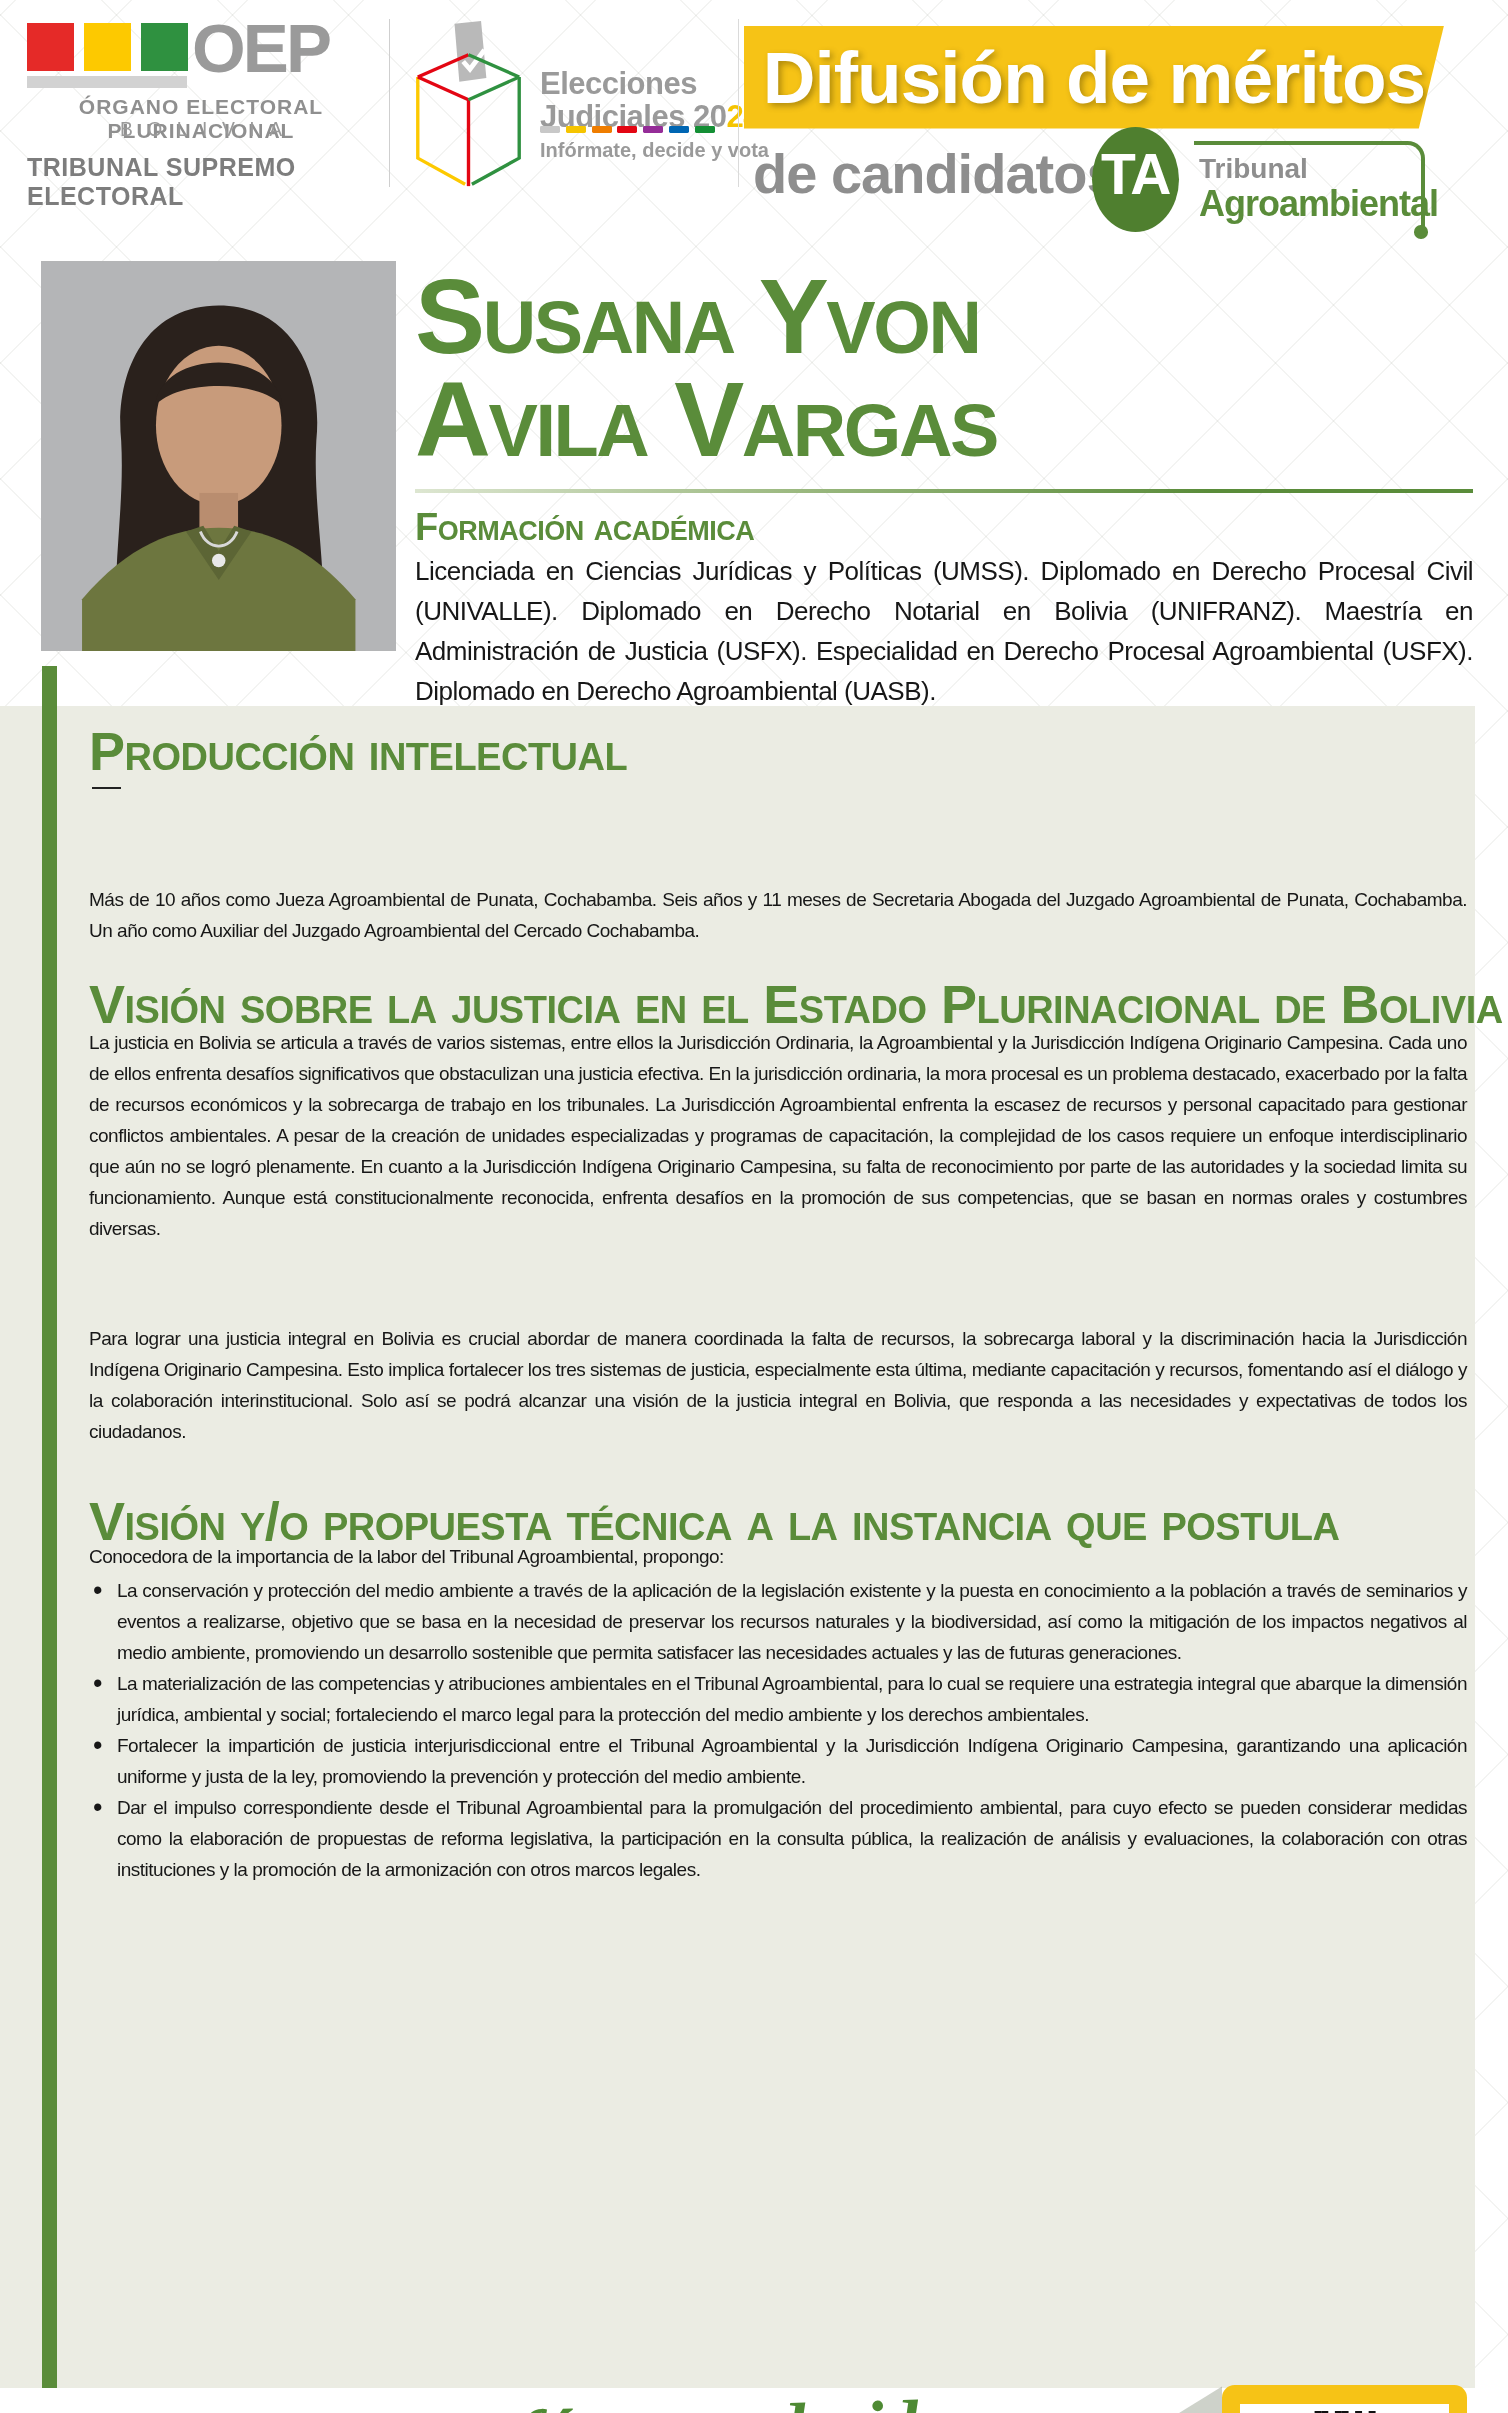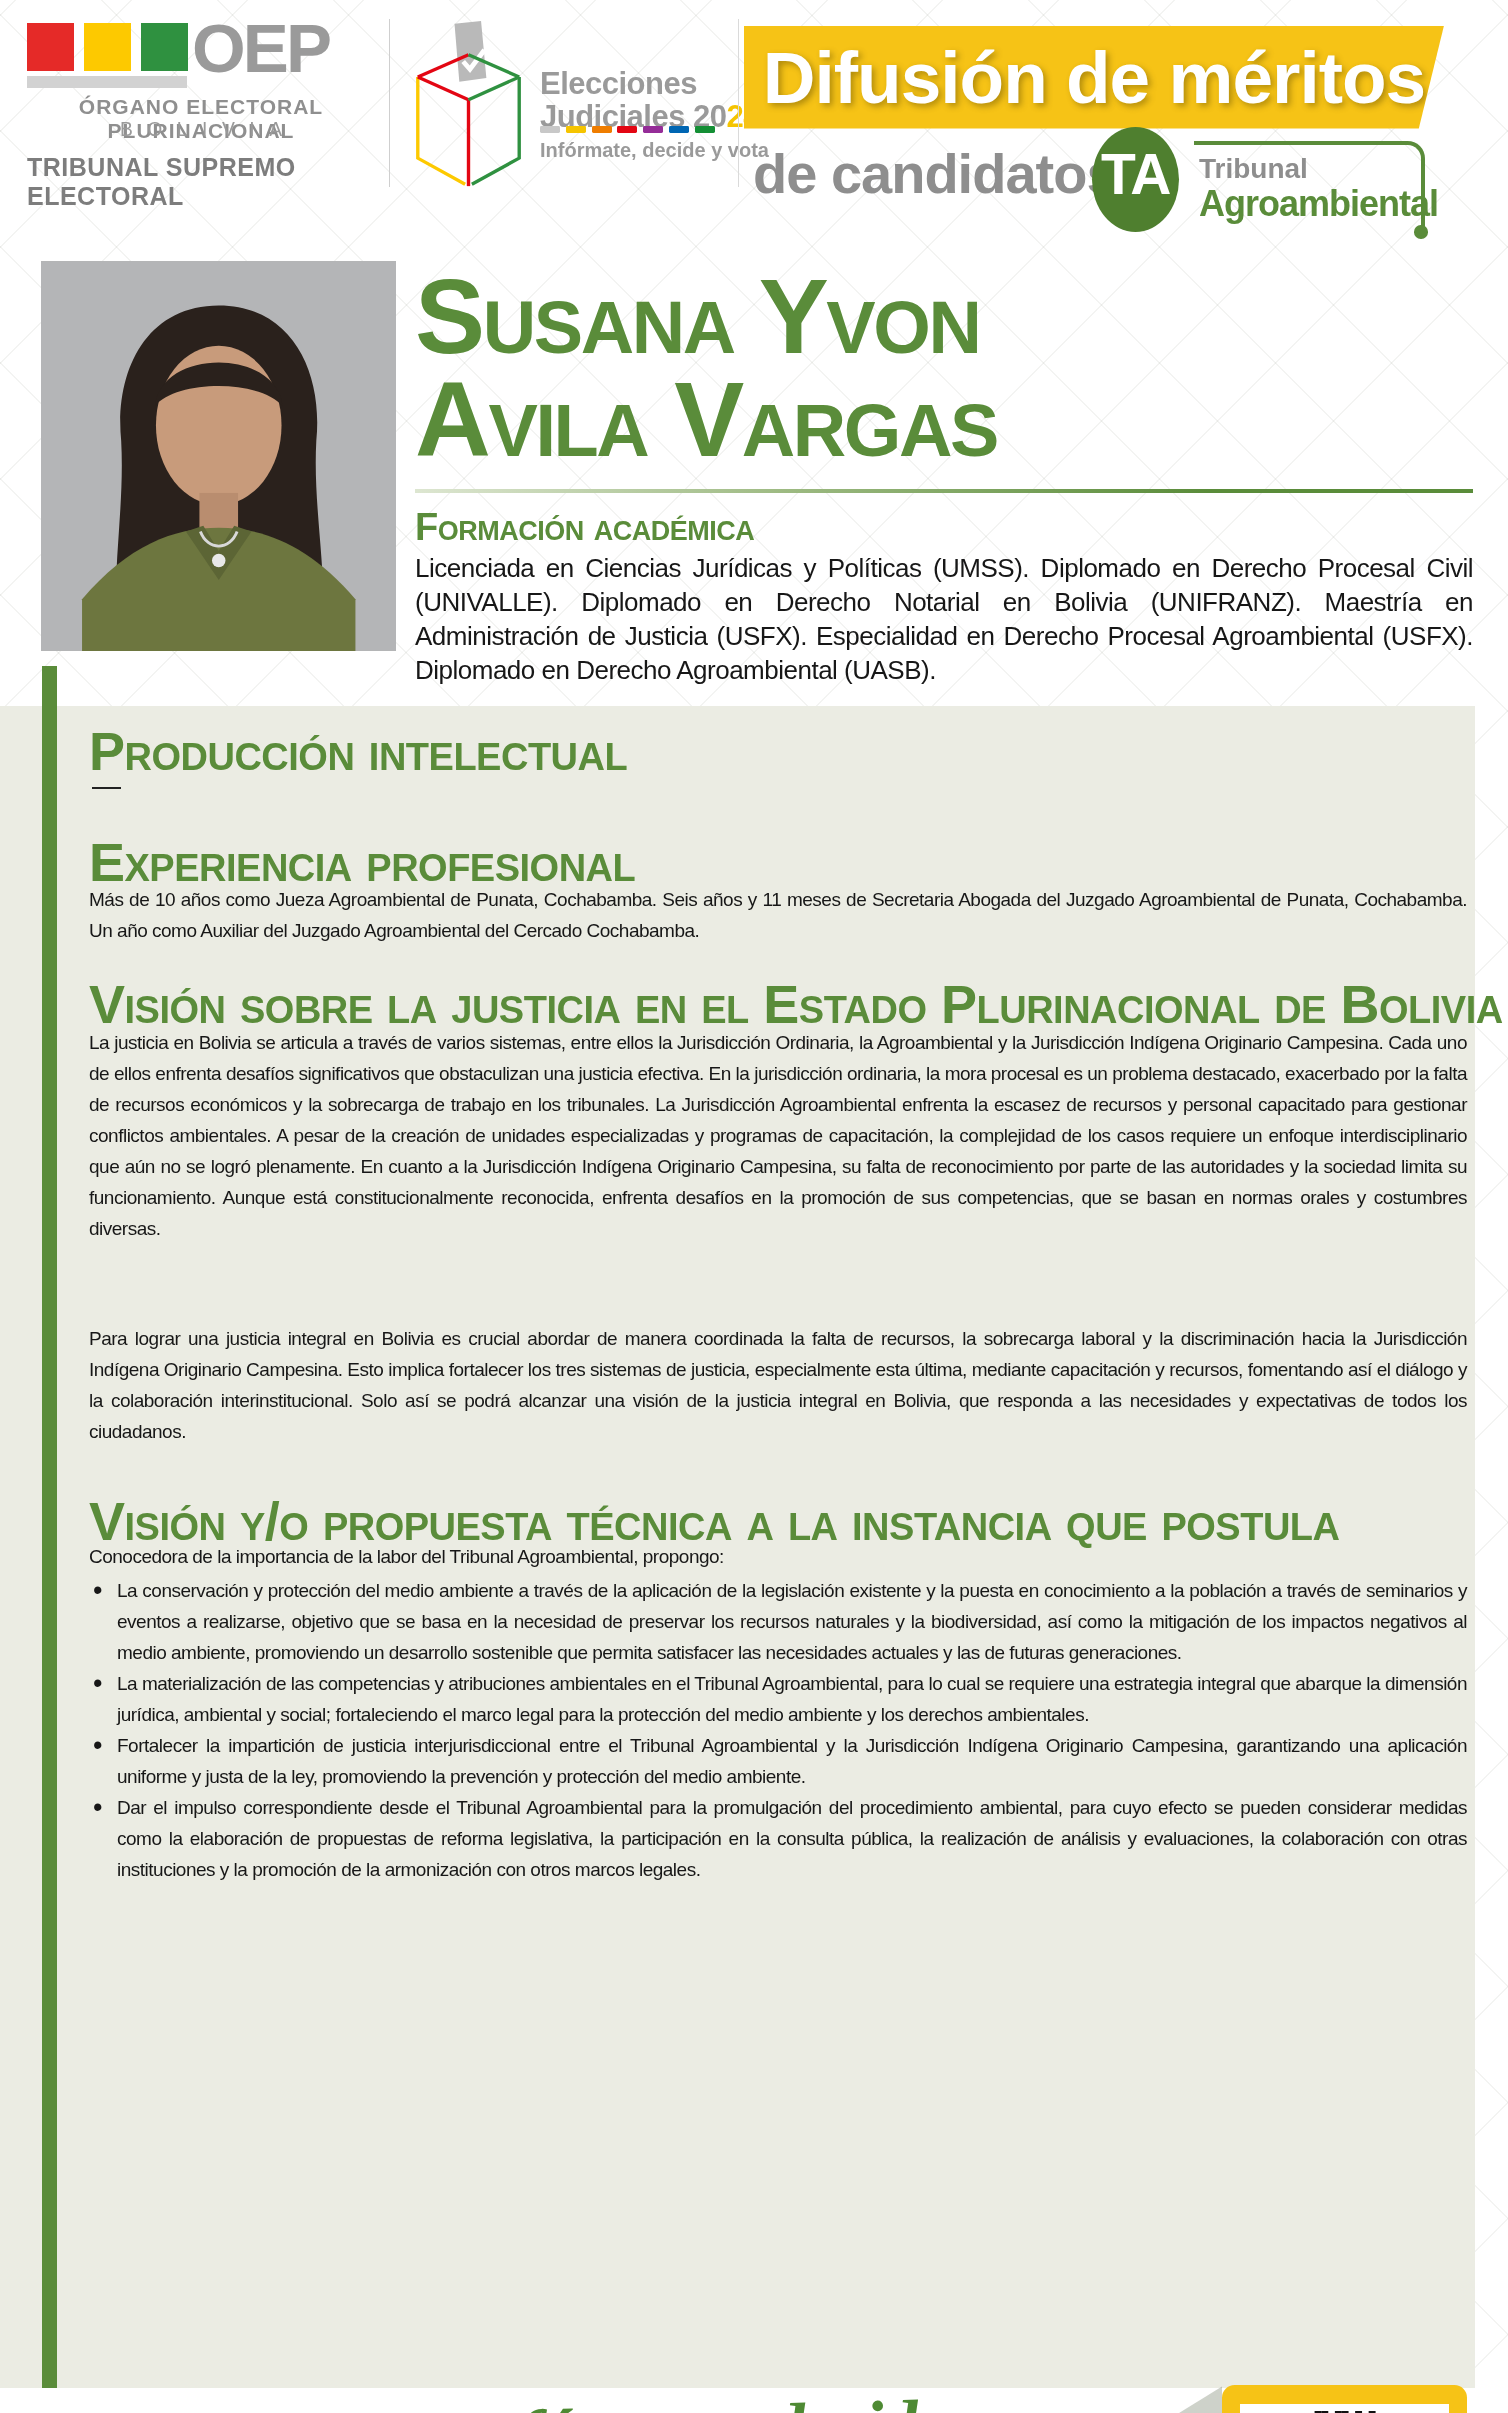--- a/index.html
+++ b/index.html
@@ -48,21 +48,21 @@
 
   
   .photo{position:absolute;left:41px;top:261px;width:355px;height:390px;background:#b4b5b7;overflow:hidden;}
   .name{position:absolute;left:415px;top:265px;width:1062px;font-variant:small-caps;
         font-weight:bold;color:#5a8c3a;font-size:105px;line-height:103px;letter-spacing:-2.4px;}
   .name-divider{position:absolute;left:415px;top:489px;width:1058px;height:4.3px;
         background:linear-gradient(to right,#dde6d1 0%,#9dba82 35%,#5a8c3a 75%);}
   .sec-title{font-variant:small-caps;font-weight:bold;color:#5a8c3a;letter-spacing:-0.5px;line-height:1.05;}
   .formacion-title{position:absolute;left:415px;top:508px;font-size:38px;}
   .formacion-text{position:absolute;left:415px;top:551px;width:1058px;
-        font-size:26px;line-height:34px;text-align:justify;letter-spacing:-0.5px;color:#171717;}
+        font-size:26px;line-height:40px;text-align:justify;letter-spacing:-0.5px;color:#171717;}
 
   
   .panel{position:absolute;left:0;top:706px;width:1475px;height:1683px;background:#ebece3;}
   .green-rail{position:absolute;left:42px;top:666px;width:15px;height:1722px;background:#5a8c3a;}
   .ph{position:absolute;left:89px;font-size:54px;}
   .pbody{position:absolute;left:89px;width:1378px;font-size:19px;line-height:31px;
          text-align:justify;letter-spacing:-0.5px;color:#171717;}
   .prod-dash{position:absolute;left:92px;top:770px;font-size:29px;color:#222222;}
   .bullets{margin:0;padding:0;list-style:none;}
   .bullets li{position:relative;padding-left:28px;}
@@ -160,21 +160,20 @@
 
   <div class="sec-title formacion-title">Formación académica</div>
   <div class="formacion-text">Licenciada en Ciencias Jurídicas y Políticas (UMSS). Diplomado en Derecho Procesal Civil (UNIVALLE). Diplomado en Derecho Notarial en Bolivia (UNIFRANZ). Maestría en Administración de Justicia (USFX). Especialidad en Derecho Procesal Agroambiental (USFX). Diplomado en Derecho Agroambiental (UASB).</div>
 
   <div class="panel pattern"></div>
   <div class="green-rail"></div>
 
   <div class="sec-title ph" style="top:723px;">Producción intelectual</div>
   <div class="prod-dash">—</div>
 
-  <div class="sec-title ph" style="top:834px;">Experiencia profesional</div>
   <div class="pbody" style="top:884px;">Más de 10 años como Jueza Agroambiental de Punata, Cochabamba. Seis años y 11 meses de Secretaria Abogada del Juzgado Agroambiental de Punata, Cochabamba. Un año como Auxiliar del Juzgado Agroambiental del Cercado Cochabamba.</div>
 
   <div class="sec-title ph" style="top:976px;">Visión sobre la justicia en el Estado Plurinacional de Bolivia</div>
   <div class="pbody" style="top:1027px;">La justicia en Bolivia se articula a través de varios sistemas, entre ellos la Jurisdicción Ordinaria, la Agroambiental y la Jurisdicción Indígena Originario Campesina. Cada uno de ellos enfrenta desafíos significativos que obstaculizan una justicia efectiva. En la jurisdicción ordinaria, la mora procesal es un problema destacado, exacerbado por la falta de recursos económicos y la sobrecarga de trabajo en los tribunales. La Jurisdicción Agroambiental enfrenta la escasez de recursos y personal capacitado para gestionar conflictos ambientales. A pesar de la creación de unidades especializadas y programas de capacitación, la complejidad de los casos requiere un enfoque interdisciplinario que aún no se logró plenamente. En cuanto a la Jurisdicción Indígena Originario Campesina, su falta de reconocimiento por parte de las autoridades y la sociedad limita su funcionamiento. Aunque está constitucionalmente reconocida, enfrenta desafíos en la promoción de sus competencias, que se basan en normas orales y costumbres diversas.</div>
   <div class="pbody" style="top:1323px;">Para lograr una justicia integral en Bolivia es crucial abordar de manera coordinada la falta de recursos, la sobrecarga laboral y la discriminación hacia la Jurisdicción Indígena Originario Campesina. Esto implica fortalecer los tres sistemas de justicia, especialmente esta última, mediante capacitación y recursos, fomentando así el diálogo y la colaboración interinstitucional. Solo así se podrá alcanzar una visión de la justicia integral en Bolivia, que responda a las necesidades y expectativas de todos los ciudadanos.</div>
 
   <div class="sec-title ph" style="top:1493px;">Visión y/o propuesta técnica a la instancia que postula</div>
   <div class="pbody" style="top:1541px;">Conocedora de la importancia de la labor del Tribunal Agroambiental, propongo:</div>
   <div class="pbody" style="top:1575px;">
     <ul class="bullets">

